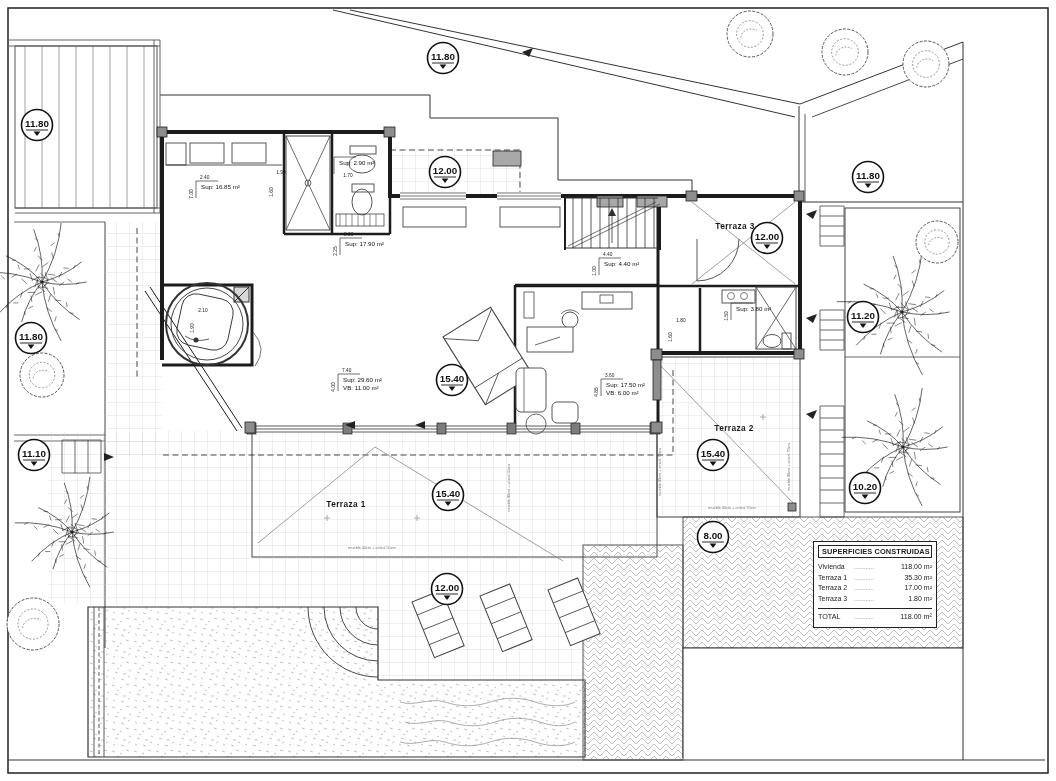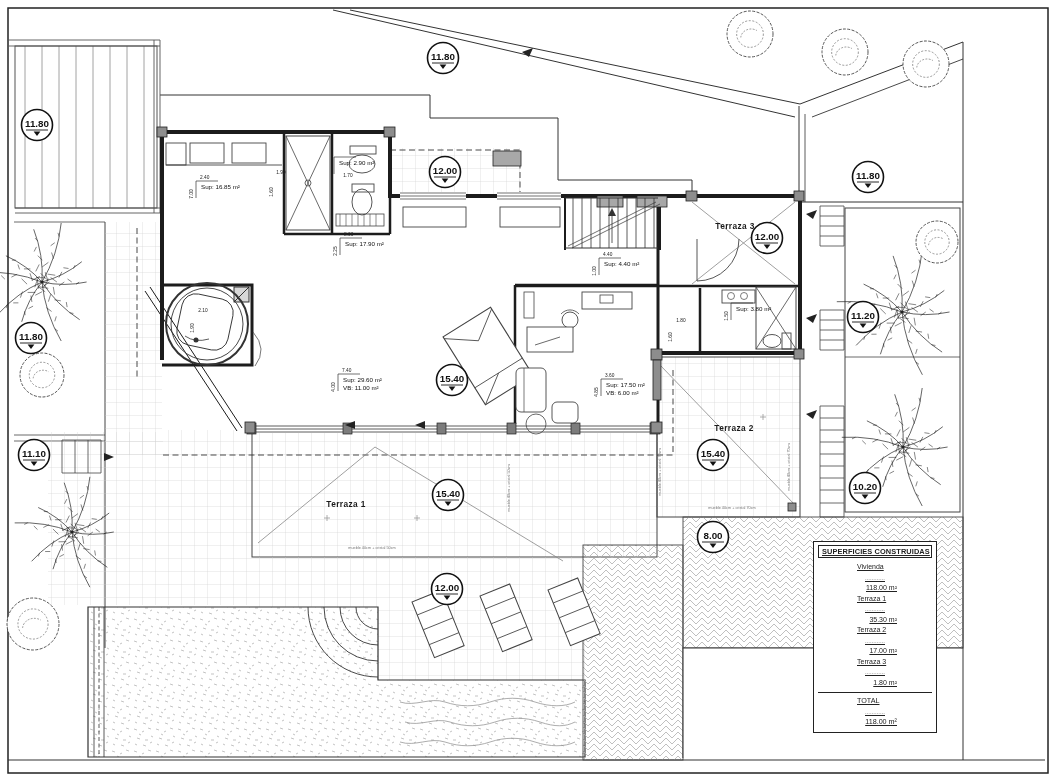--- a/index.html
+++ b/index.html
@@ -1,23 +1,23 @@
 <!DOCTYPE html>
 <html><head>
 <meta charset="utf-8">
 <style>
   html,body{margin:0;padding:0;background:#fff;}
   #stage{position:relative;width:1056px;height:781px;background:#fff;overflow:hidden;
          font-family:"Liberation Sans",sans-serif;}
   #plan{position:absolute;left:0;top:0;}
   .areas-table{position:absolute;left:813px;top:541px;width:124px;background:#fff;
-    border:1.4px solid #222;padding:3px 4px 4px 4px;box-sizing:border-box;color:#222;text-decoration:underline;}
+    border:1.4px solid #222;padding:3px 4px 4px 4px;box-sizing:border-box;color:#222;}
   .areas-table .hdr{border:1px solid #222;padding:1px 3px;font-weight:bold;font-size:7.4px;
     margin-bottom:4px;white-space:nowrap;letter-spacing:.1px;}
-  .trow{display:flex;align-items:center;font-size:7px;line-height:10.5px;white-space:nowrap;flex-direction:column;}
+  .trow{display:flex;align-items:flex-end;font-size:7px;line-height:10.5px;white-space:nowrap;}
   .trow .lbl{width:36px;flex:none;}
   .trow .dots{flex:1;overflow:hidden;color:#444;font-size:6px;}
   .trow .val{width:44px;flex:none;text-align:right;}
   .trow.total{margin-top:4px;border-top:1px solid #222;padding-top:3px;font-size:7.2px;}
 </style>
 </head>
 <body>
 
 <div id="stage">
 

